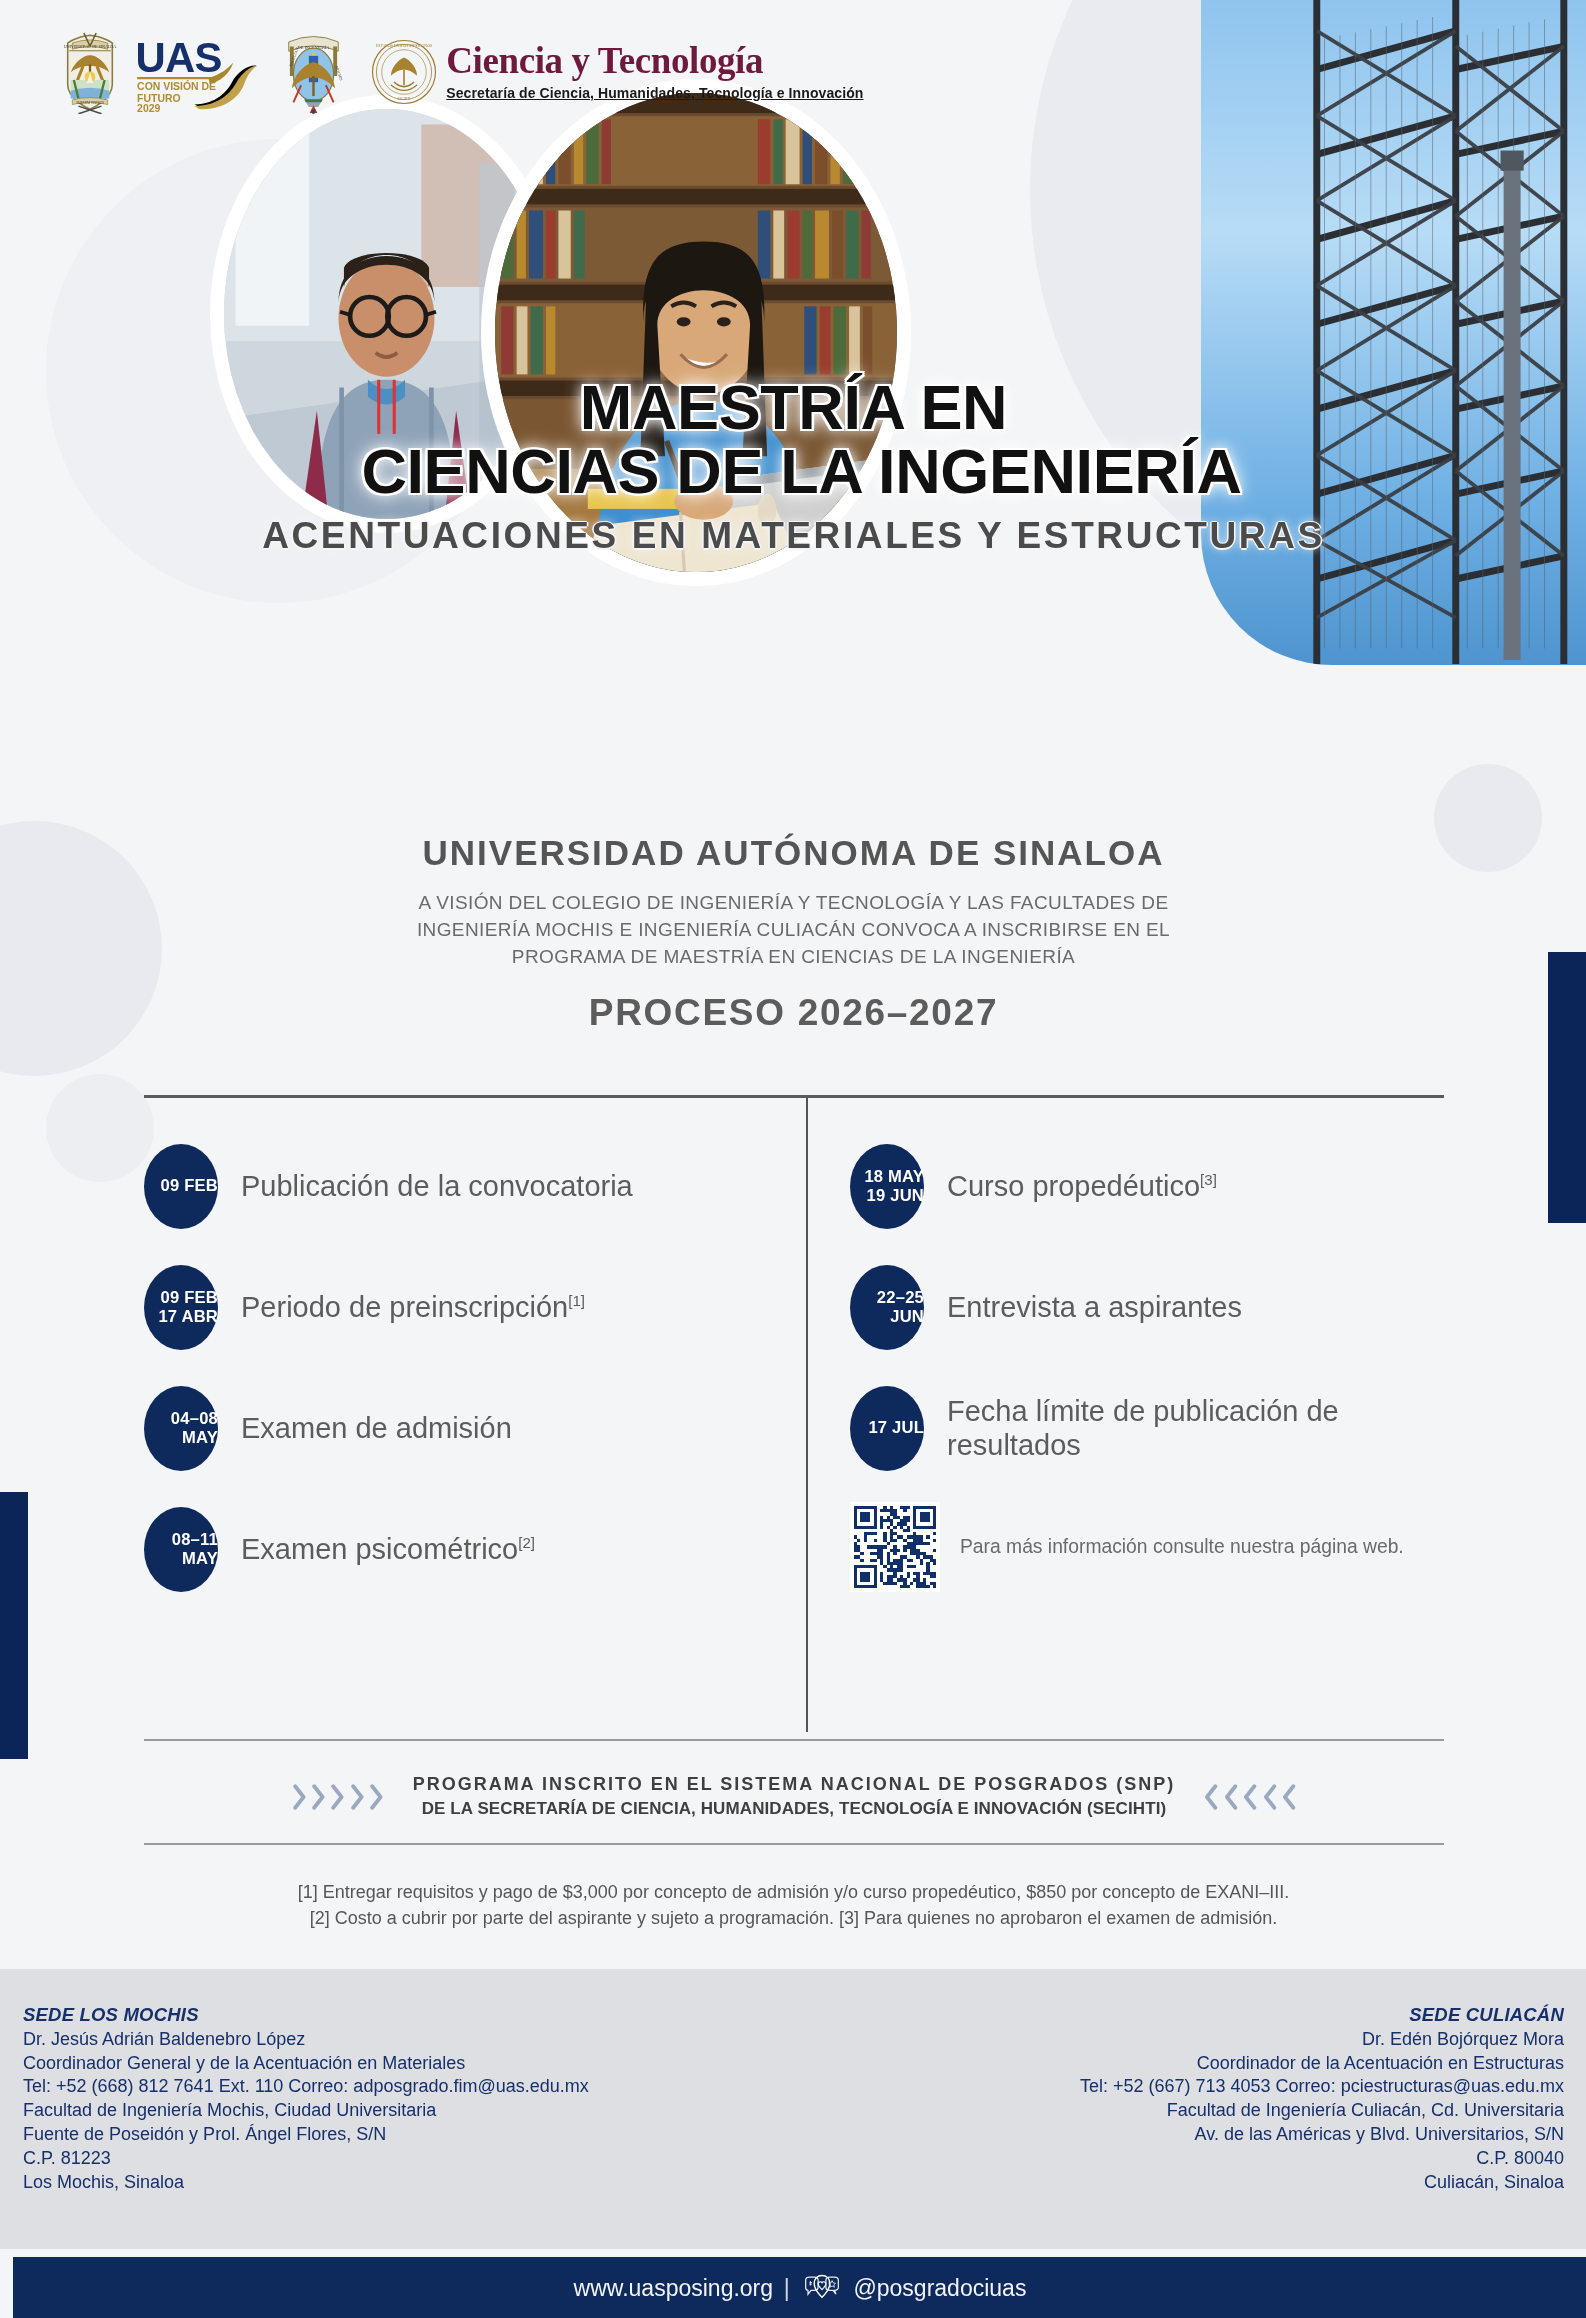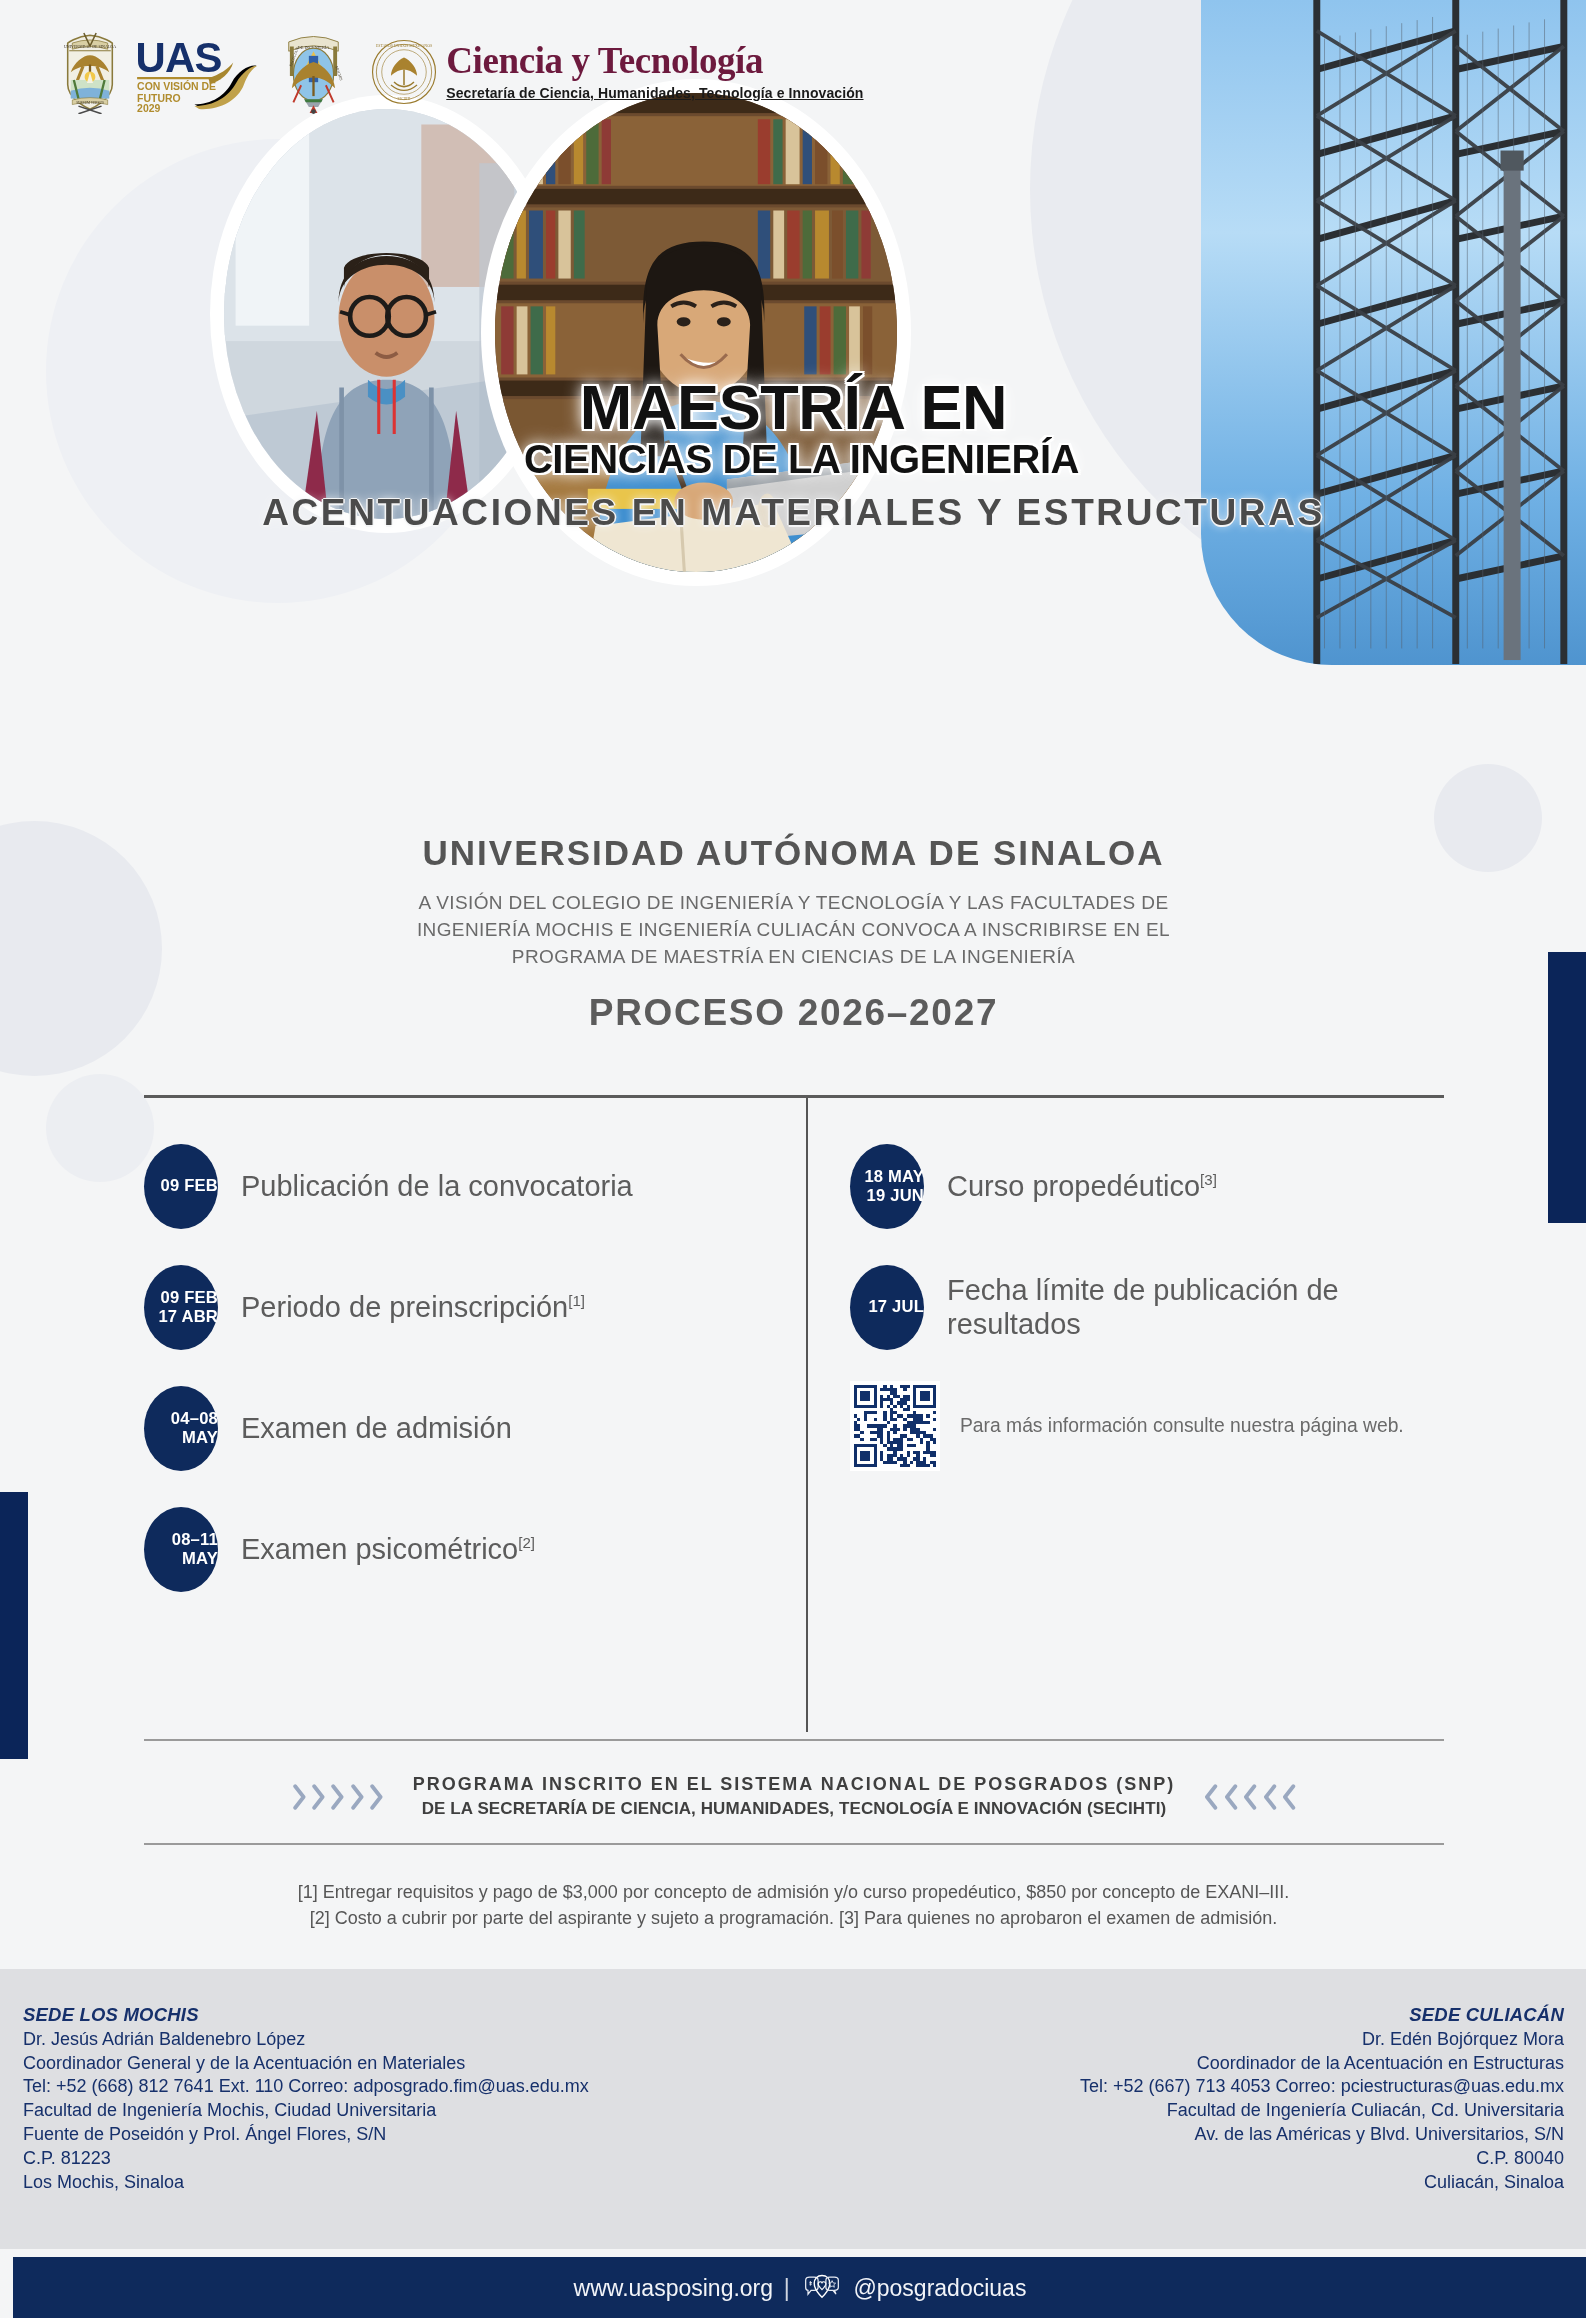--- a/index.html
+++ b/index.html
@@ -73,21 +73,21 @@
   .title-wrap { position: absolute; left: 0; right: 0; top: 377px; z-index: 7; text-align: center; }
   .t-main {
     font-family: "Liberation Sans", sans-serif;
     font-weight: 700; color: #111111; letter-spacing: -0.4px;
     text-shadow:
       -2.3px 0 0 #fff, 2.3px 0 0 #fff, 0 -2.3px 0 #fff, 0 2.3px 0 #fff,
       -2.3px -2.3px 0 #fff, 2.3px -2.3px 0 #fff, -2.3px 2.3px 0 #fff, 2.3px 2.3px 0 #fff,
       0 0 12.4px #fff, 0 0 20px #fff;
   }
   .t-line1 { font-size: 63px; line-height: 0.98; }
-  .t-line2 { font-size: 40px; line-height: 1.02; padding-left: 16px; }
+  .t-line2 { font-size: 63px; line-height: 1.02; padding-left: 16px; }
   .t-sub {
     margin-top: 12.4px; font-size: 37px; font-weight: 700;
     color: #4b4b4b; letter-spacing: 2.6px;
     text-shadow: -1.5px 0 0 #f4f5f6, 1.5px 0 0 #f4f5f6, 0 -1.5px 0 #f4f5f6, 0 1.5px 0 #f4f5f6, 0 0 9.3px #f4f5f6;
   }
 
   .uni-name {
     position: absolute; left:0; right:0; top: 833px; z-index: 7; text-align:center;
     font-size: 35px; font-weight: 700; color: #555555; letter-spacing: 2px;
   }
@@ -474,20 +474,29 @@
   <div class="tl-item">
     <div class="tl-badge">
       <span>18 MAY</span>
       <span>19 JUN</span>
     </div>
     <div class="tl-label">
       <span>Curso propedéutico</span><sup>[3]</sup>
     </div>
   </div>
 
+  <div class="tl-item">
+    <div class="tl-badge">
+      <span>22–25</span>
+      <span>JUN</span>
+    </div>
+    <div class="tl-label">
+      <span>Entrevista a aspirantes</span>
+    </div>
+  </div>
 
   <div class="tl-item g2">
     <div class="tl-badge">
       <span>17 JUL</span>
     </div>
     <div class="tl-label">
       <span>Fecha límite de publicación de resultados</span>
     </div>
   </div>
 

